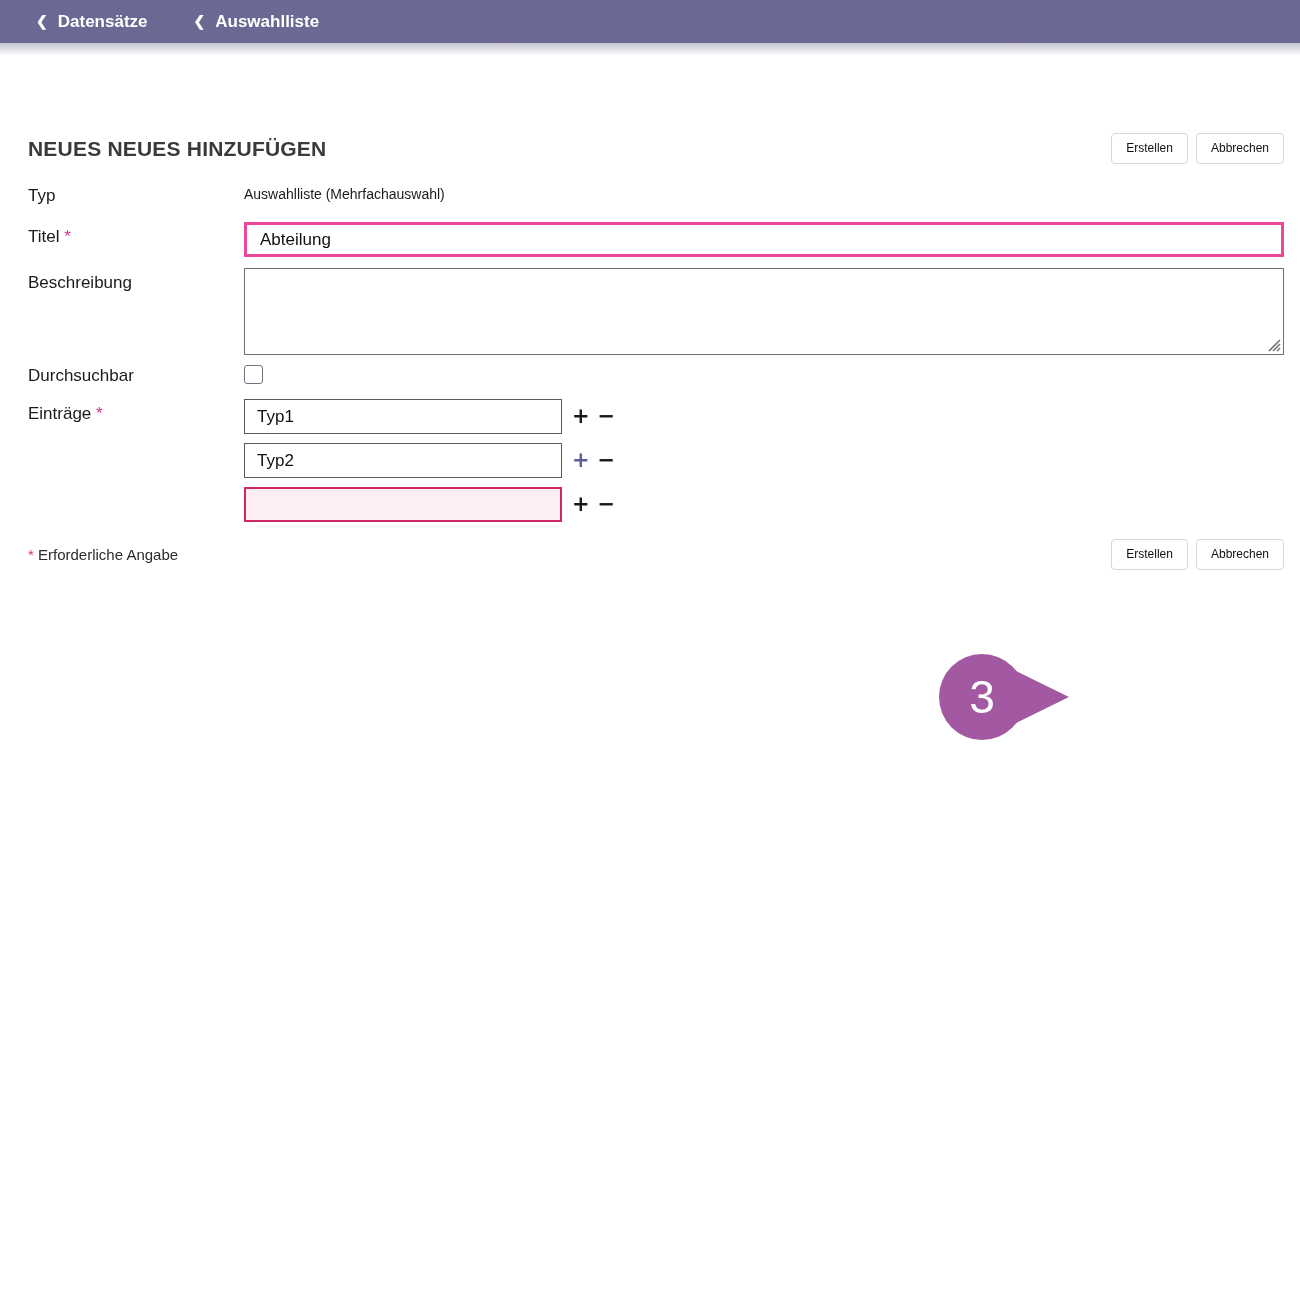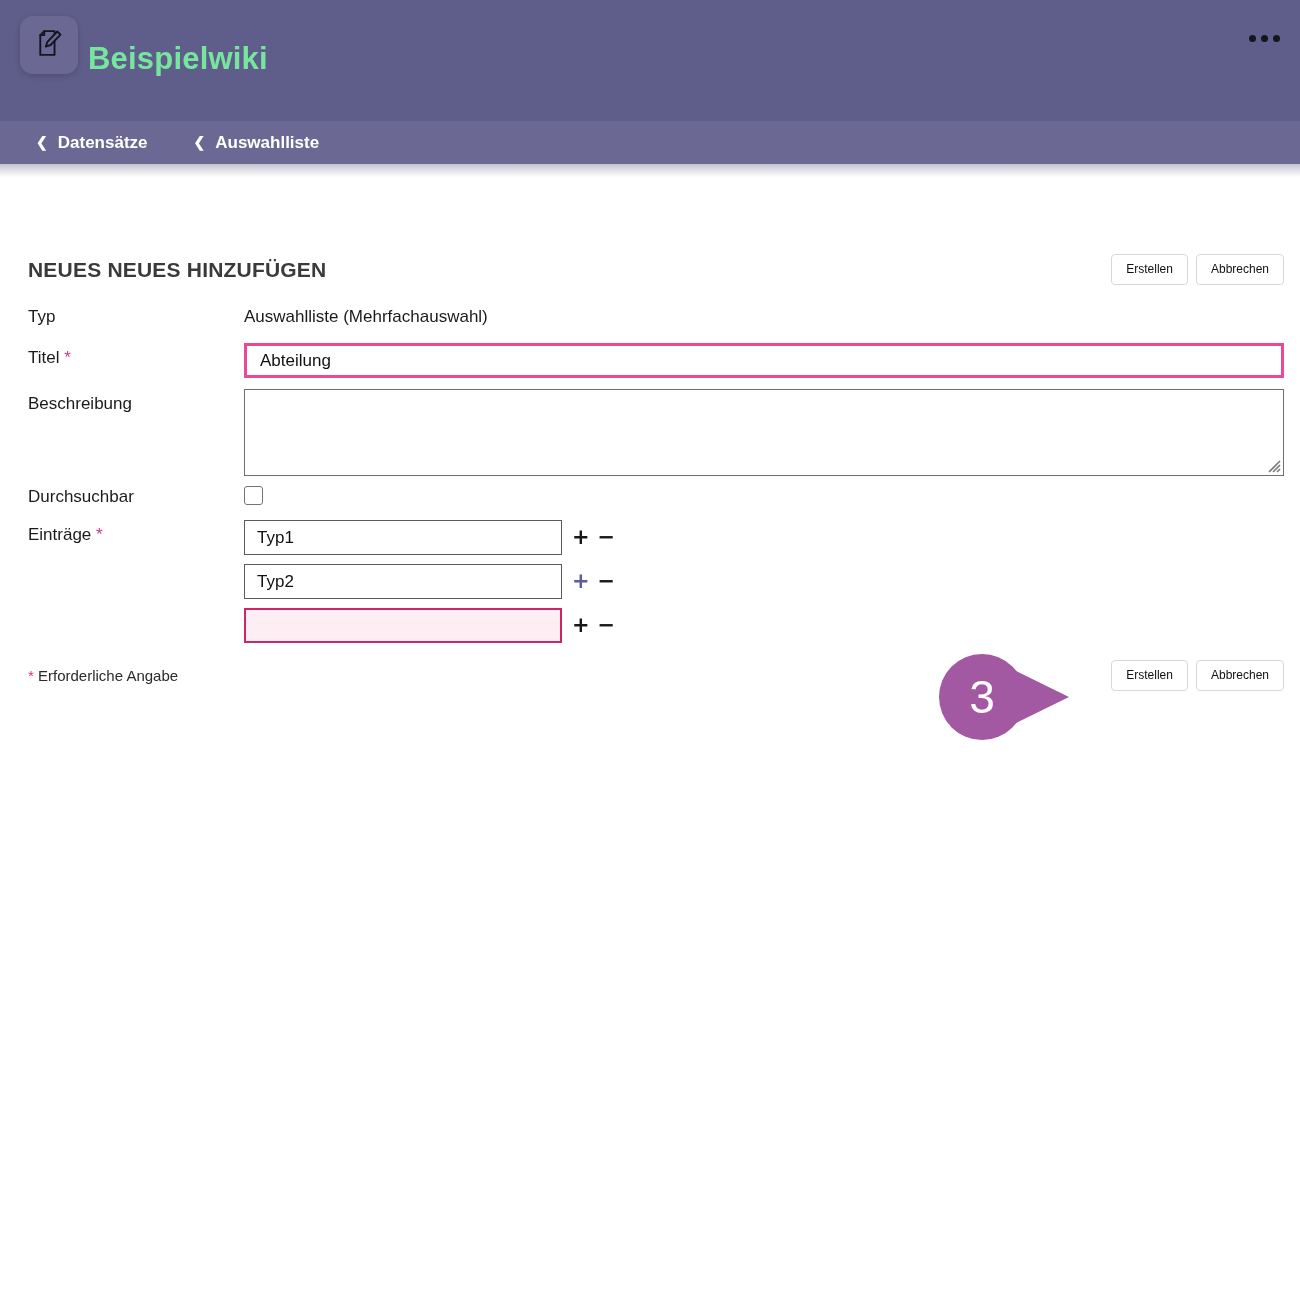--- a/index.html
+++ b/index.html
@@ -54,21 +54,21 @@
     padding:7px 14px; cursor:pointer; line-height:1.25;
   }
 
   .form-body { margin-top:22px; }
   .form-row { display:flex; align-items:flex-start; }
   .form-row .label-col { width:216px; flex:0 0 216px; font-size:17px; color:#1b1b1b; padding-top:5px; }
   .row-typ .label-col { padding-top:0; }
   .req { color:#d63384; font-weight:400; }
 
   .row-typ { margin-bottom:16px; }
-  .typ-value { font-size:17px; color:#1b1b1b; }
+  .typ-value { font-size:14px; color:#1b1b1b; }
 
   .row-titel { margin-bottom:11px; }
   .text-input {
     width:100%; height:35px; border:3px solid #ec4899; border-radius:0;
     font-family:"Liberation Sans", sans-serif; font-size:17px; color:#111;
     padding:0 13px; background:#fff; outline:none;
   }
 
   .row-beschreibung { margin-bottom:6px; }
   .textarea-wrap { position:relative; flex:1; }
@@ -109,37 +109,20 @@
     position:absolute; left:0; top:0; width:88px; height:88px;
     display:flex; align-items:center; justify-content:center;
     color:#fff; font-size:46px; font-family:"Liberation Sans", sans-serif;
   }
 </style>
 </head>
 <body>
 
 <div class="page">
 
-  <header class="app-header">
-    <div class="app-icon">
-      <span>
-        <svg width="38" height="38" viewBox="0 0 48 48" fill="none" stroke="#15151f" stroke-width="2.4" stroke-linejoin="round" stroke-linecap="round">
-          <path d="M18 9 H31 V39 H13 V14 Z"></path>
-          <path d="M18 9 V14 H13"></path>
-          <path d="M34.5 9.5 L38.5 13.5 L26 26.5 L20 28.5 L22 22.5 Z" fill="#6b6894"></path>
-        </svg>
-      </span>
-    </div>
-    <h1 class="app-title">Beispielwiki</h1>
-    <div class="menu-dots">
-      <i></i>
-      <i></i>
-      <i></i>
-    </div>
-  </header>
 
   <nav class="app-nav">
     <a class="nav-item">
       <span class="chev">❮</span>
       <span>Datensätze</span>
     </a>
     <a class="nav-item">
       <span class="chev">❮</span>
       <span>Auswahlliste</span>
     </a>

